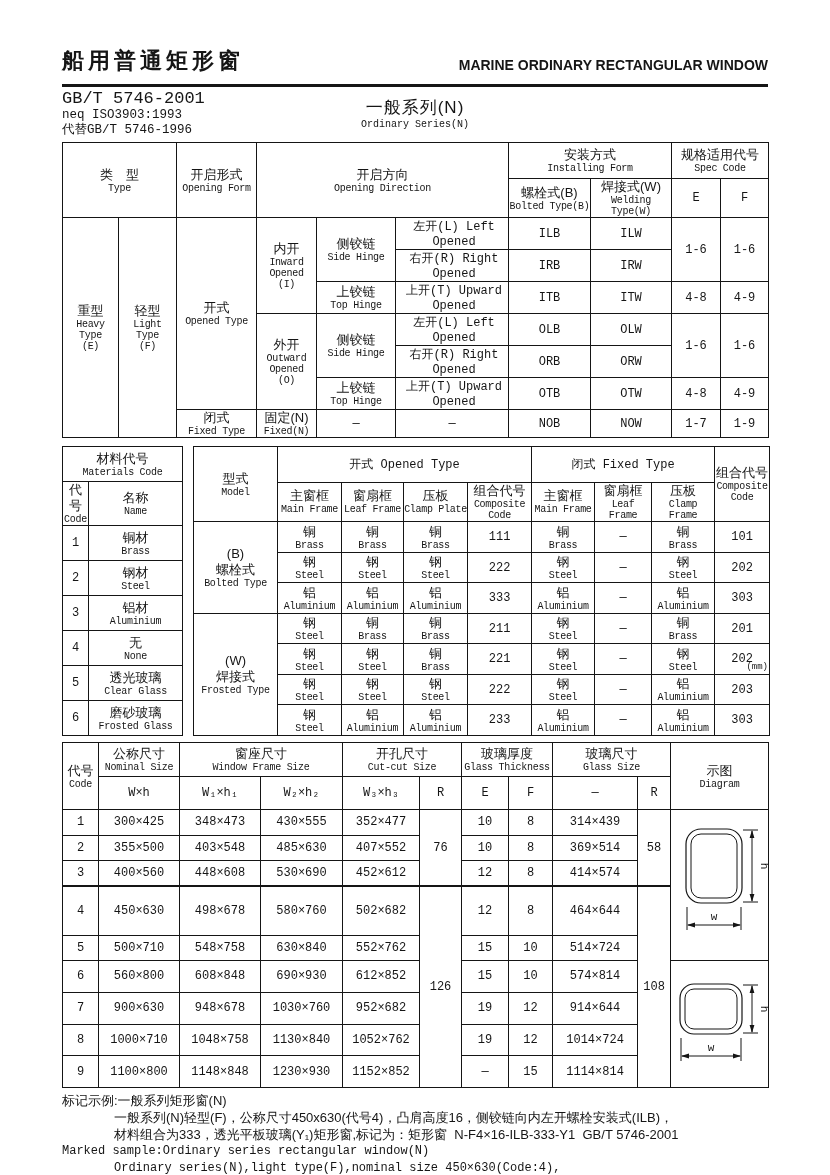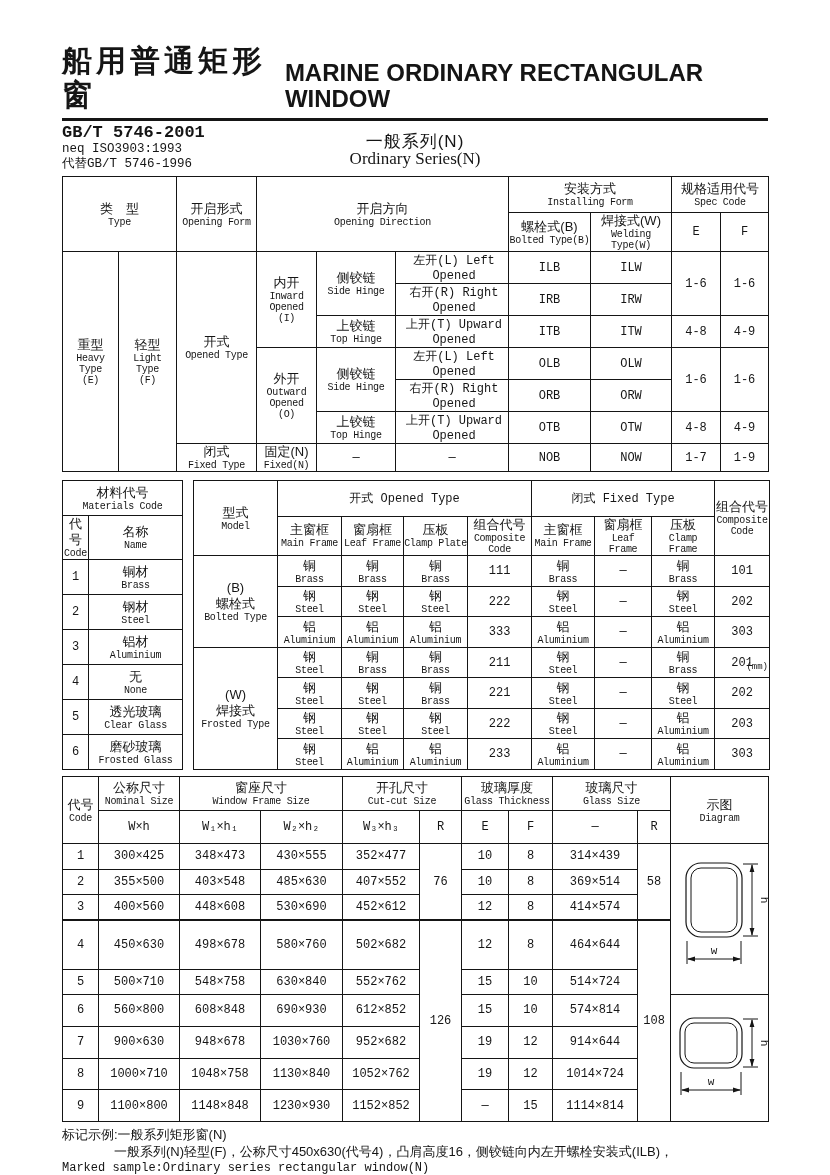--- a/index.html
+++ b/index.html
@@ -2,29 +2,29 @@
 <html><head>
 <meta charset="utf-8">
 <style>
   * { margin:0; padding:0; box-sizing:border-box; }
   html,body { background:#fff; }
   body { width:830px; height:1175px; color:#151515; font-family:"Liberation Sans",sans-serif; }
   .page { position:relative; width:830px; height:1175px; padding:0 62px; overflow:hidden; }
 
   
   .header-top { display:flex; justify-content:space-between; align-items:flex-end; padding-top:44px; }
-  .title-zh { font-size:30px; font-weight:bold; letter-spacing:4px; line-height:34px; }
-  .title-en { font-size:24px; font-weight:bold; letter-spacing:0px; line-height:26px;margin-left:6px; }
+  .title-zh { font-size:22px; font-weight:bold; letter-spacing:4px; line-height:34px; }
+  .title-en { font-size:14px; font-weight:bold; letter-spacing:0px; line-height:26px;margin-left:6px; }
   .rule { height:3px; background:#151515; margin-top:6px; }
   .subhead { position:relative; height:53px; margin-top:2px; }
-  .std-main { font-family:"Liberation Mono","DejaVu Sans Mono",monospace; font-weight:bold; font-size:17px; line-height:19px; }
+  .std-main { font-family:"Liberation Mono","DejaVu Sans Mono",monospace; font-weight:normal; font-size:17px; line-height:19px; }
   .std-sub { font-family:"Liberation Mono","DejaVu Sans Mono",monospace; font-size:12.5px; line-height:15px; }
   .series { position:absolute; left:50%; top:9px; transform:translateX(-50%); text-align:center; }
   .series-zh { font-size:17px; line-height:20px; letter-spacing:1px; }
-  .series-en { font-family:Liberation Serif, serif; font-size:17px; line-height:14px; }
+  .series-en { font-family:Liberation Mono, monospace; font-size:10px; line-height:14px; }
 
   
   table.t { border-collapse:collapse; table-layout:fixed; border:1.5px solid #151515; }
   table.t th, table.t td { border:1px solid #151515; text-align:center; vertical-align:middle;
     font-family:"Liberation Mono","DejaVu Sans Mono",monospace; font-size:12px; font-weight:normal;
     padding:0; overflow:hidden; white-space:pre-line; }
   .z { display:block; font-family:"Liberation Sans",sans-serif; font-size:13px; line-height:16px; white-space:pre-line; }
   .e { display:block; font-family:"Liberation Mono","DejaVu Sans Mono",monospace; font-size:10px; line-height:11px; letter-spacing:-0.3px; white-space:pre-line; }
   .tl { text-align:left; padding-left:4px !important; }
 
@@ -488,18 +488,19 @@
       <td>—</td>
       <td>15</td>
       <td>1114×814</td>
     </tr>
   </tbody>
     </table>
 
   <div class="notes">
     <div class="note">标记示例:一般系列矩形窗(N)</div>
     <div class="note ind">一般系列(N)轻型(F)，公称尺寸450x630(代号4)，凸肩高度16，侧铰链向内左开螺栓安装式(ILB)，</div>
+    <div class="note ind">材料组合为333，透光平板玻璃(Y₁)矩形窗,标记为：矩形窗  N-F4×16-ILB-333-Y1  GB/T 5746-2001</div>
     <div class="note enm">Marked sample:Ordinary series rectangular window(N)</div>
     <div class="note enm ind">Ordinary series(N),light type(F),nominal size 450×630(Code:4),</div>
 
   </div>
 
 </div>
 
 </body></html>

